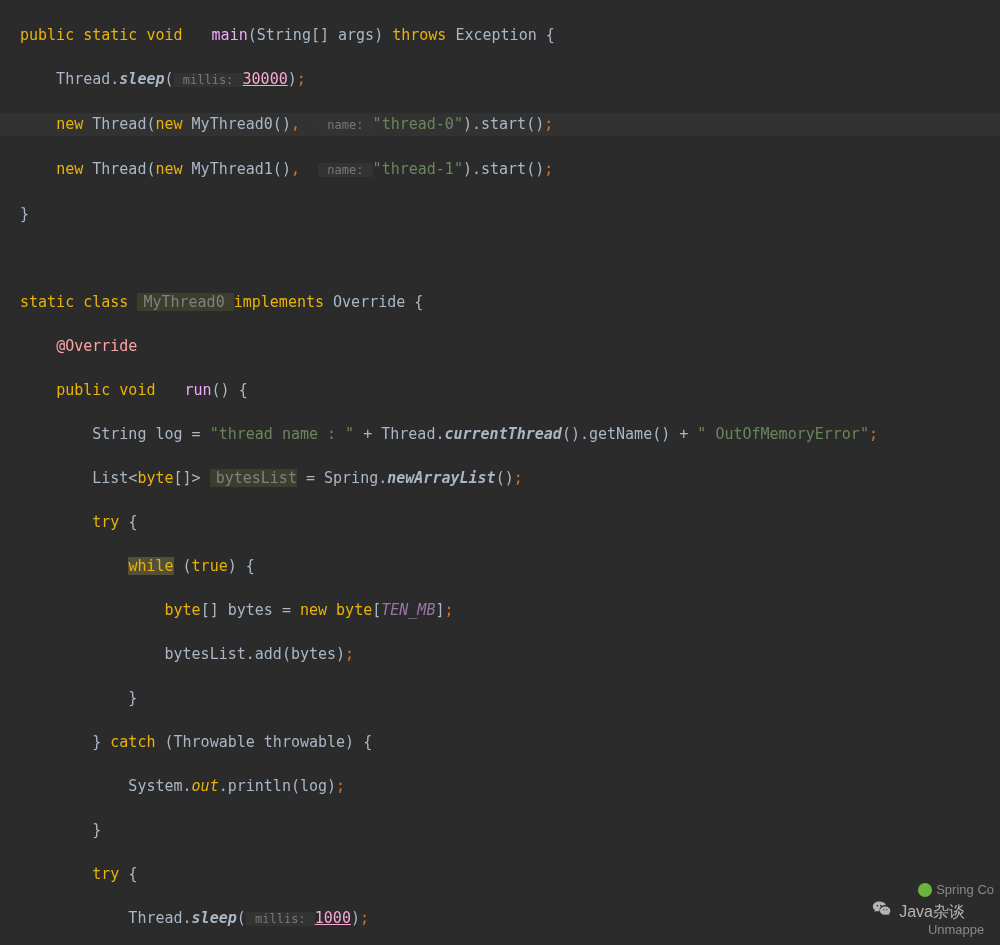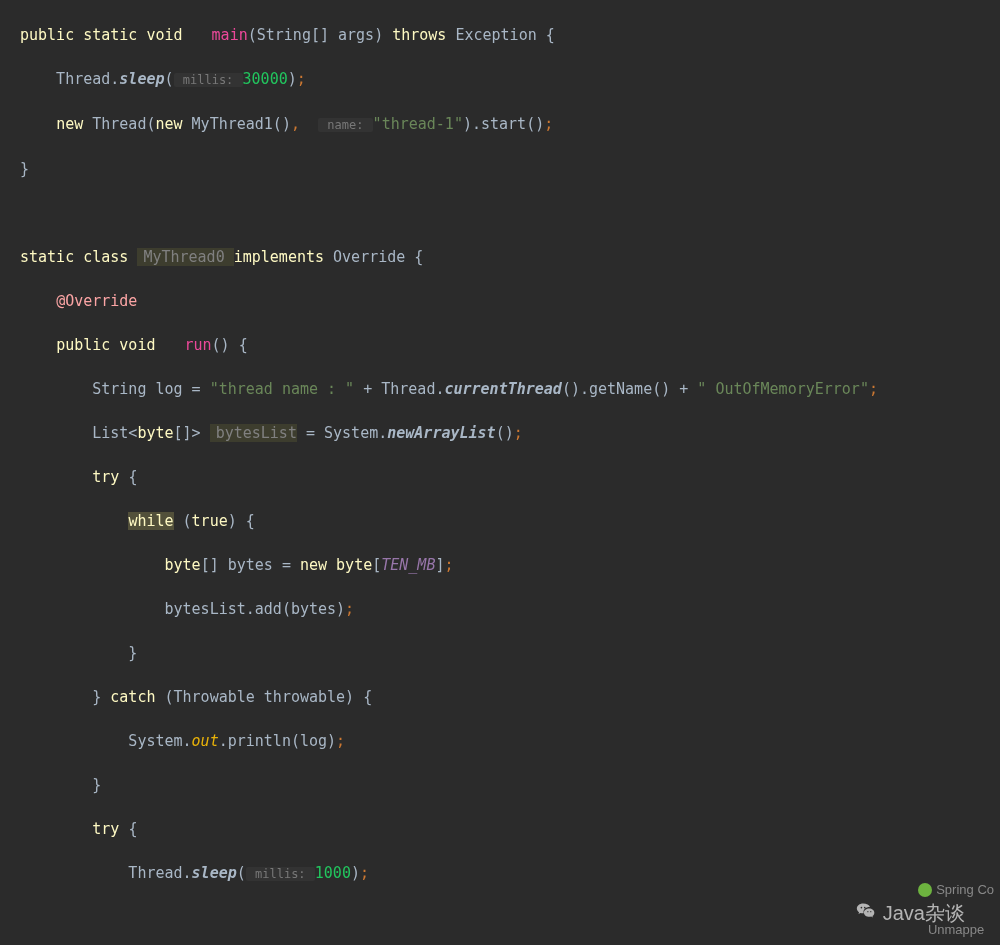--- a/index.html
+++ b/index.html
@@ -18,43 +18,43 @@
   .code-editor {
     padding-left: 20px;
     white-space: pre;
   }
   .hl-line {
     background: #323232;
     display: block;
     margin-left: -20px;
     padding-left: 20px;
   }
-  .kw { color: #fef9c3; }
-  .method-decl { color: #ec4899; padding-left: 20px; }
+  .kw { color: #eab308; }
+  .method-decl { color: #f0abfc; padding-left: 20px; }
   .str { color: #6a8759; }
-  .num { color: #22c55e; }
+  .num { color: #f9a8d4; text-decoration: underline; }
   .const { color: #9876aa; font-style: italic; }
   .static-field { color: #eab308; font-style: italic; }
   .param-hint { color: #787878; background: #333333; padding: 0 2px; border-radius: 2px; font-size: 12px;}
   .ann { color: #fca5a5; }
   .static-call { font-style: italic; font-weight: bold; }
   .unused { background: #3d3d2e; color: #808080; padding-left: 6px; }
   .warn-bg { background: #52503a; }
   .comma { color: #cc7832; }
   
   .watermark {
     position: absolute;
     bottom: 20px;
     right: 35px;
     display: flex;
     align-items: center;
     gap: 6px;
     color: #cccccc;
     font-family: sans-serif;
-    font-size: 20px;
+    font-size: 16px;
     opacity: 0.85;
   }
   .watermark svg { width: 22px; height: 20px; fill: #ccc; }
   .status-bar {
     position: absolute;
     bottom: 0;
     right: 0;
     font-family: sans-serif;
     font-size: 13px;
     color: #888;
@@ -67,28 +67,29 @@
   .status-spring { display: flex; align-items: center; gap: 4px; }
   .spring-icon { width: 14px; height: 14px; border-radius: 50%; background: #6db33f; display: inline-block; }
   .line { display: block; }
 </style>
 </head>
 <body>
 
 <div class="code-editor">
 <span class="line"><span class="kw">public static void </span><span class="method-decl">main</span><span>(String[] args) </span><span class="kw">throws </span><span>Exception {</span></span>
 <span class="line"><span>    Thread.</span><span class="static-call">sleep</span><span>(</span><span class="param-hint"> millis: </span><span class="num">30000</span><span>)</span><span class="comma">;</span></span>
+<span class="line hl-line"><span>    </span><span class="kw">new </span><span>Thread(</span><span class="kw">new </span><span>MyThread0()</span><span class="comma">,</span><span>  </span><span class="param-hint"> name: </span><span class="str">"thread-0"</span><span>).start()</span><span class="comma">;</span></span>
 <span class="line"><span>    </span><span class="kw">new </span><span>Thread(</span><span class="kw">new </span><span>MyThread1()</span><span class="comma">,</span><span>  </span><span class="param-hint"> name: </span><span class="str">"thread-1"</span><span>).start()</span><span class="comma">;</span></span>
 <span class="line"><span>}</span></span>
 <span class="line"> </span>
 <span class="line"><span class="kw">static class </span><span class="unused">MyThread0 </span><span class="kw">implements </span><span>Override {</span></span>
 <span class="line"><span>    </span><span class="ann">@Override</span></span>
 <span class="line"><span>    </span><span class="kw">public void </span><span class="method-decl">run</span><span>() {</span></span>
 <span class="line"><span>        String log = </span><span class="str">"thread name : "</span><span> + Thread.</span><span class="static-call">currentThread</span><span>().getName() + </span><span class="str">" OutOfMemoryError"</span><span class="comma">;</span></span>
-<span class="line"><span>        List&lt;</span><span class="kw">byte</span><span>[]&gt; </span><span class="unused">bytesList</span><span> = System.</span><span class="static-call">newArrayList</span><span>()</span><span class="comma">;</span></span>
+<span class="line"><span>        List&lt;</span><span class="kw">byte</span><span>[]&gt; </span><span class="unused">bytesList</span><span> = Spring.</span><span class="static-call">newArrayList</span><span>()</span><span class="comma">;</span></span>
 <span class="line"><span>        </span><span class="kw">try </span><span>{</span></span>
 <span class="line"><span>            </span><span class="kw warn-bg">while</span><span> (</span><span class="kw">true</span><span>) {</span></span>
 <span class="line"><span>                </span><span class="kw">byte</span><span>[] bytes = </span><span class="kw">new byte</span><span>[</span><span class="const">TEN_MB</span><span>]</span><span class="comma">;</span></span>
 <span class="line"><span>                bytesList.add(bytes)</span><span class="comma">;</span></span>
 <span class="line"><span>            }</span></span>
 <span class="line"><span>        } </span><span class="kw">catch </span><span>(Throwable throwable) {</span></span>
 <span class="line"><span>            System.</span><span class="static-field">out</span><span>.println(log)</span><span class="comma">;</span></span>
 <span class="line"><span>        }</span></span>
 <span class="line"><span>        </span><span class="kw">try </span><span>{</span></span>
 <span class="line"><span>            Thread.</span><span class="static-call">sleep</span><span>(</span><span class="param-hint"> millis: </span><span class="num">1000</span><span>)</span><span class="comma">;</span></span>

